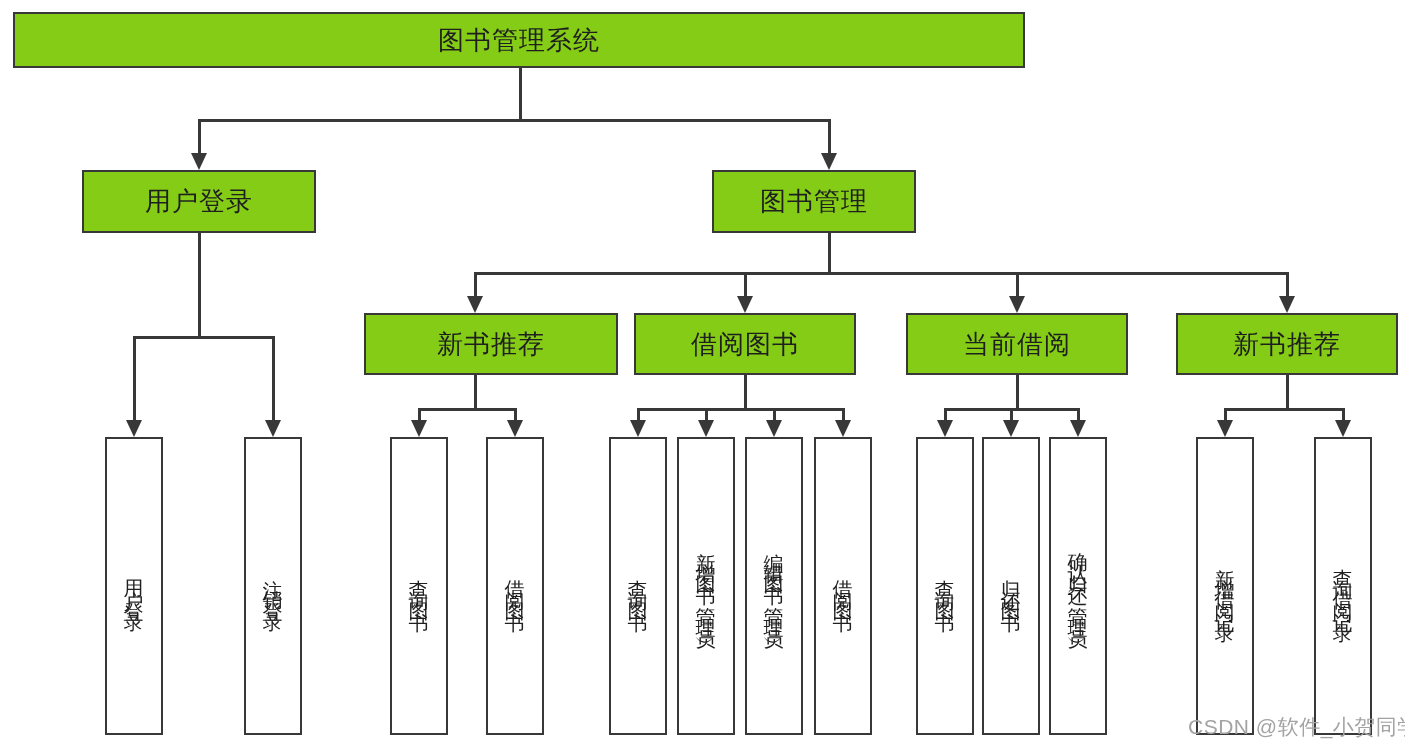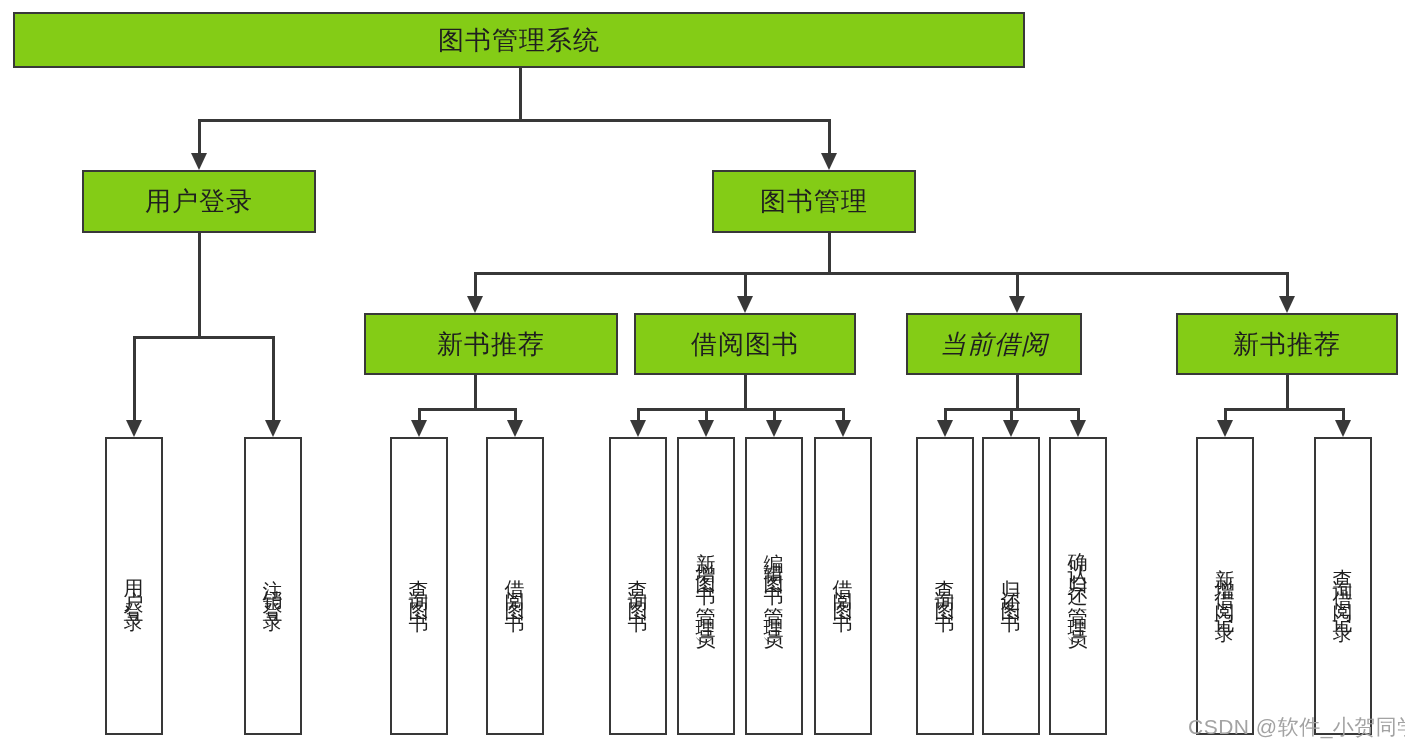--- a/index.html
+++ b/index.html
@@ -49,21 +49,21 @@
     border-left:8px solid transparent;
     border-right:8px solid transparent;
     border-top:17px solid var(--line);
   }
   
   #n-root{left:13px;top:12px;width:1012px;height:56px;}
   #n-user-login{left:82px;top:170px;width:234px;height:63px;}
   #n-book-mgmt{left:712px;top:170px;width:204px;height:63px;}
   #n-rec{left:364px;top:313px;width:254px;height:62px;}
   #n-bor{left:634px;top:313px;width:222px;height:62px;}
-  #n-cur{left:906px;top:313px;width:176px;height:62px;font-style:italic;}
+  #n-cur{left:906px;top:313px;width:222px;height:62px;}
   #n-rcd{left:1176px;top:313px;width:222px;height:62px;}
   #lf-0{left:105px;}  #lf-1{left:244px;}
   #lf-2{left:390px;}  #lf-3{left:486px;}
   #lf-4{left:609px;}  #lf-5{left:677px;}
   #lf-6{left:745px;}  #lf-7{left:814px;}
   #lf-8{left:916px;}  #lf-9{left:982px;}  #lf-10{left:1049px;}
   #lf-11{left:1196px;} #lf-12{left:1314px;}
   .watermark{
     position:absolute;left:1188px;top:713px;
     font-size:21px;color:var(--wm);z-index:5;

